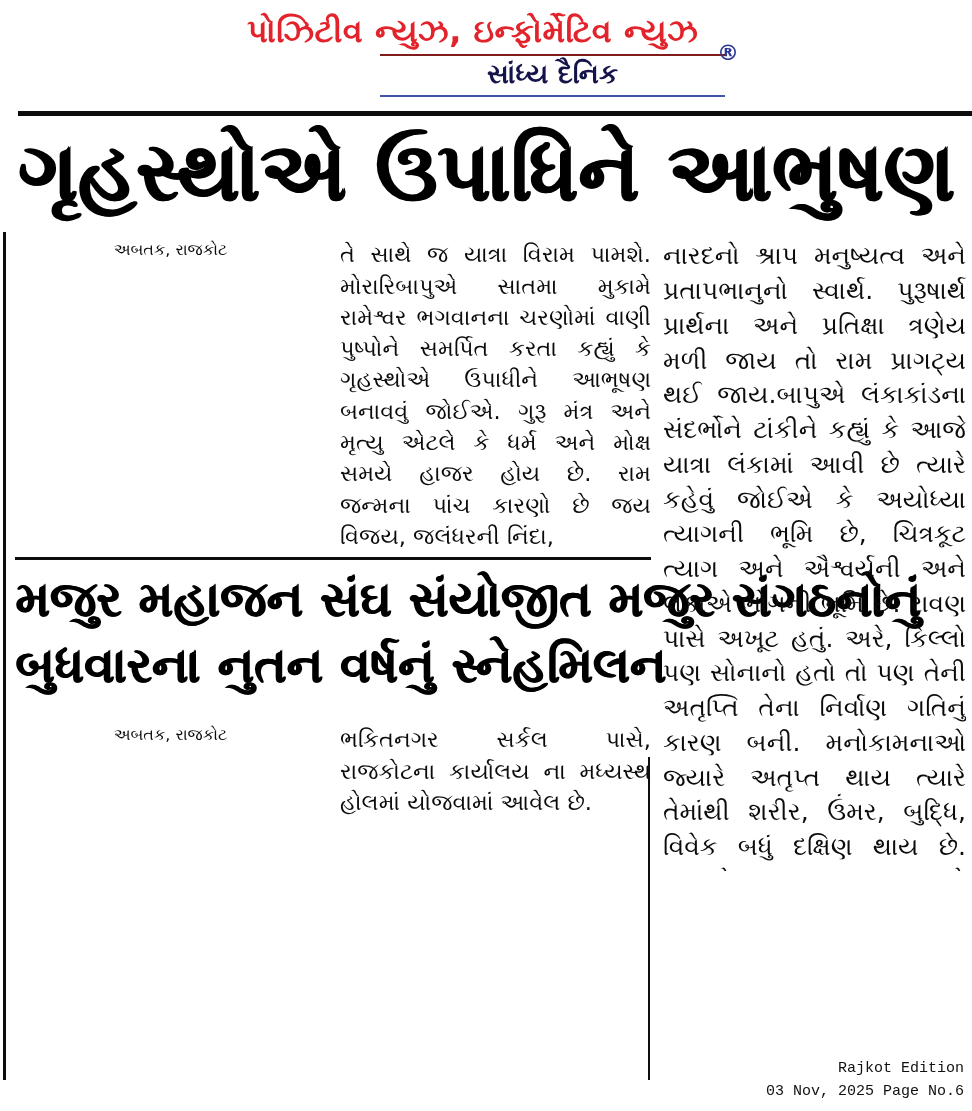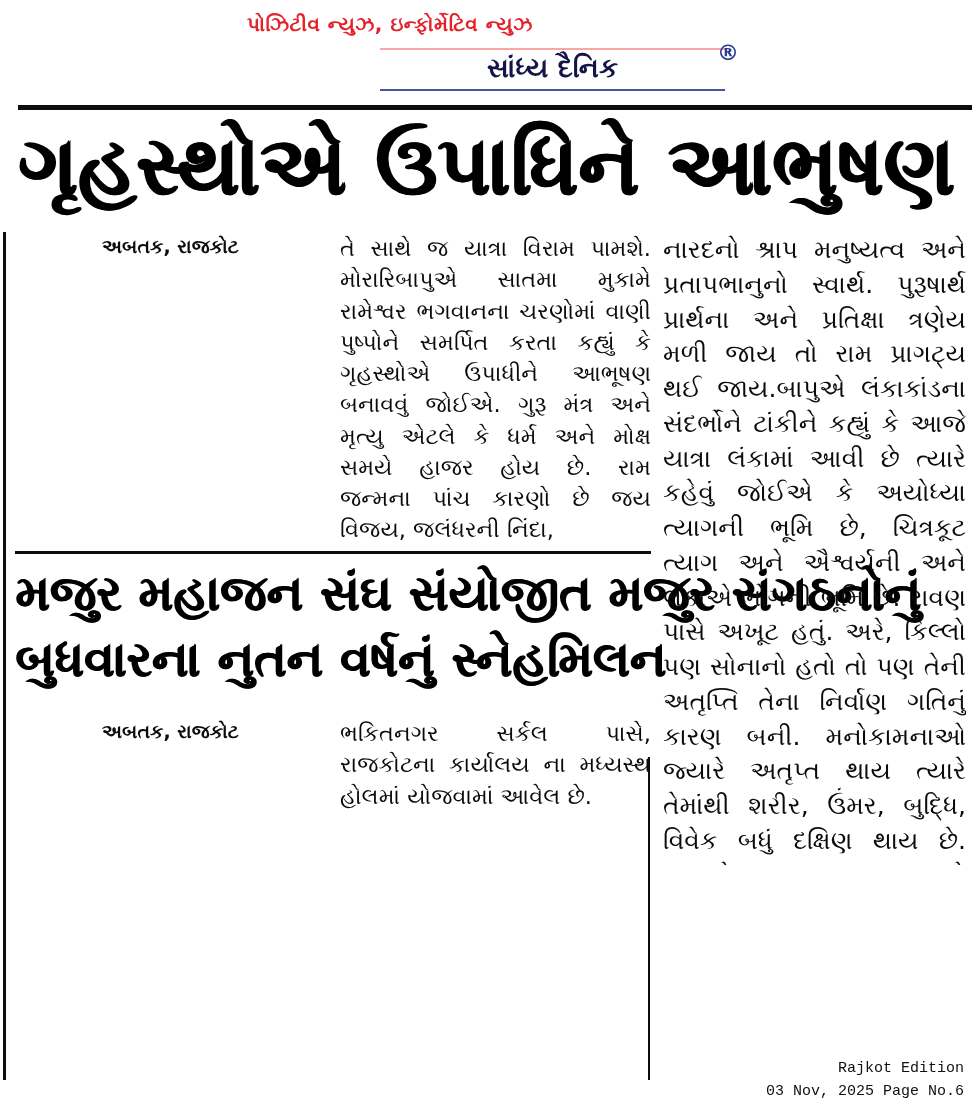--- a/index.html
+++ b/index.html
@@ -9,54 +9,54 @@
     margin:0 auto;
     background:#ffffff;
     font-family:"DejaVu Sans",sans-serif;
     color:#111;
     overflow:hidden;
   }
   
   .masthead{padding-top:12px;}
   .masthead-inner{position:relative;width:478px;margin:0 auto;}
   .tagline{
-    color:#e3232b;font-weight:700;font-size:20px;letter-spacing:.5px;
+    color:#e3232b;font-weight:700;font-size:32px;letter-spacing:.5px;
     line-height:1.2;white-space:nowrap;
   }
   .logo{
     color:#2b3990;font-weight:900;font-size:100px;line-height:1.04;
     text-align:center;letter-spacing:2px;
     text-shadow:1px 0 0 #2b3990,-1px 0 0 #2b3990,0 1px 0 #2b3990;
   }
   .reg-mark{
     position:absolute;top:28px;right:-14px;
     color:#2b3990;font-size:22px;font-weight:700;
   }
   .subtitle-band{
-    width:345px;margin:12px 0 0 auto;
-    border-top:2px solid #fca5a5;border-bottom:2px solid #4453a8;
+    width:345px;margin:4px 0 0 auto;
+    border-top:2px solid #7f1d1d;border-bottom:2px solid #4453a8;
     text-align:center;padding:2px 0 5px;
   }
   .subtitle{color:#14144a;font-weight:700;font-size:27px;}
   
   .top-rule{height:5px;background:#0d0d0d;margin:14px 0 0 18px;}
   .left-rule{position:absolute;left:3px;top:232px;width:3px;height:848px;background:#0d0d0d;}
   .vdivider{position:absolute;left:648px;top:757px;width:2px;height:323px;background:#0d0d0d;}
   
   .a1-headline{
     text-align:center;font-weight:800;color:#000;
     font-size:82px;line-height:1.28;margin-top:4px;
     text-shadow:1.5px 0 0 #000;
   }
   .a1-headline .hl-line{height:105px;overflow:visible;white-space:nowrap;}
   .body-area{display:flex;margin:14px 6px 0 15px;}
   .left-region{width:636px;}
   .a1-cols{display:flex;gap:14px;height:308px;overflow:hidden;}
   .news-col{flex:1;font-size:22.5px;line-height:1.39;text-align:justify;color:#0b0b0b;}
-  .dateline{text-align:center;font-weight:700;font-size:19px;margin-bottom:2px;}
+  .dateline{text-align:center;font-weight:400;font-size:16px;margin-bottom:2px;}
   .col3{width:315px;margin-left:12px;font-size:25px;line-height:1.39;
         text-align:justify;color:#0b0b0b;height:632px;overflow:hidden;}
   
   .hdivider{height:3px;background:#0d0d0d;margin:10px 0 8px;}
   .a2-headline{
     text-align:center;font-weight:800;color:#000;line-height:1.3;
     text-shadow:1px 0 0 #000;
   }
   .a2-headline .hl2-line1{font-size:49px;height:66px;white-space:nowrap;}
   .a2-headline .hl2-line2{font-size:49px;height:90px;white-space:nowrap;}

